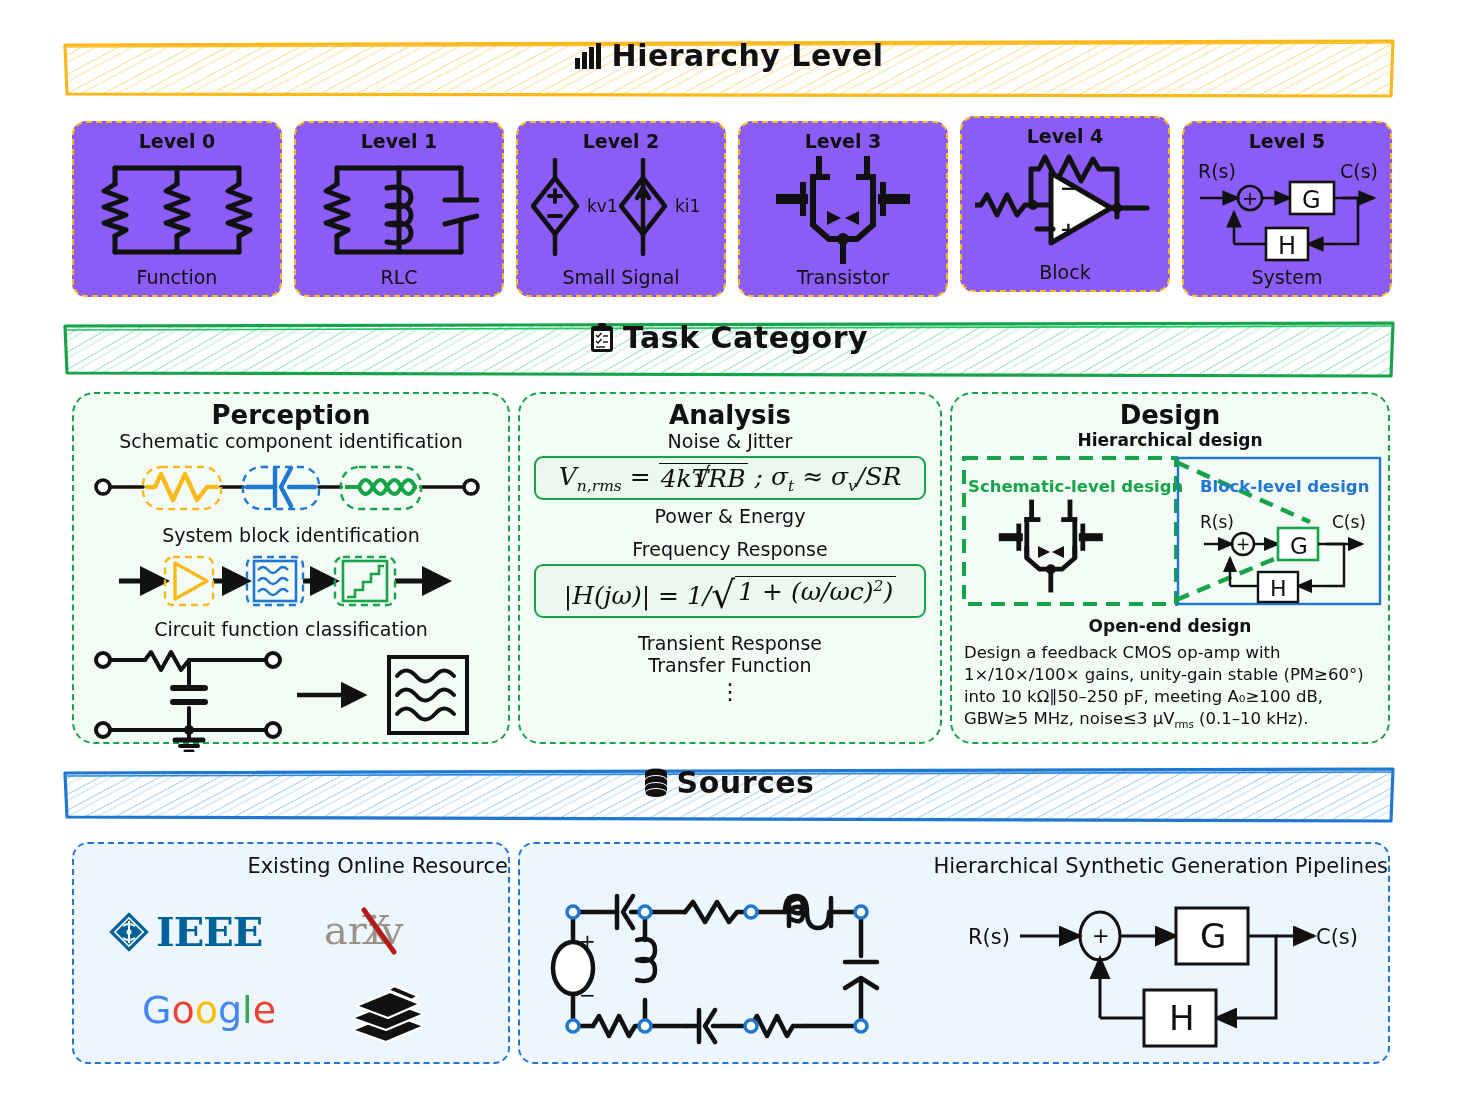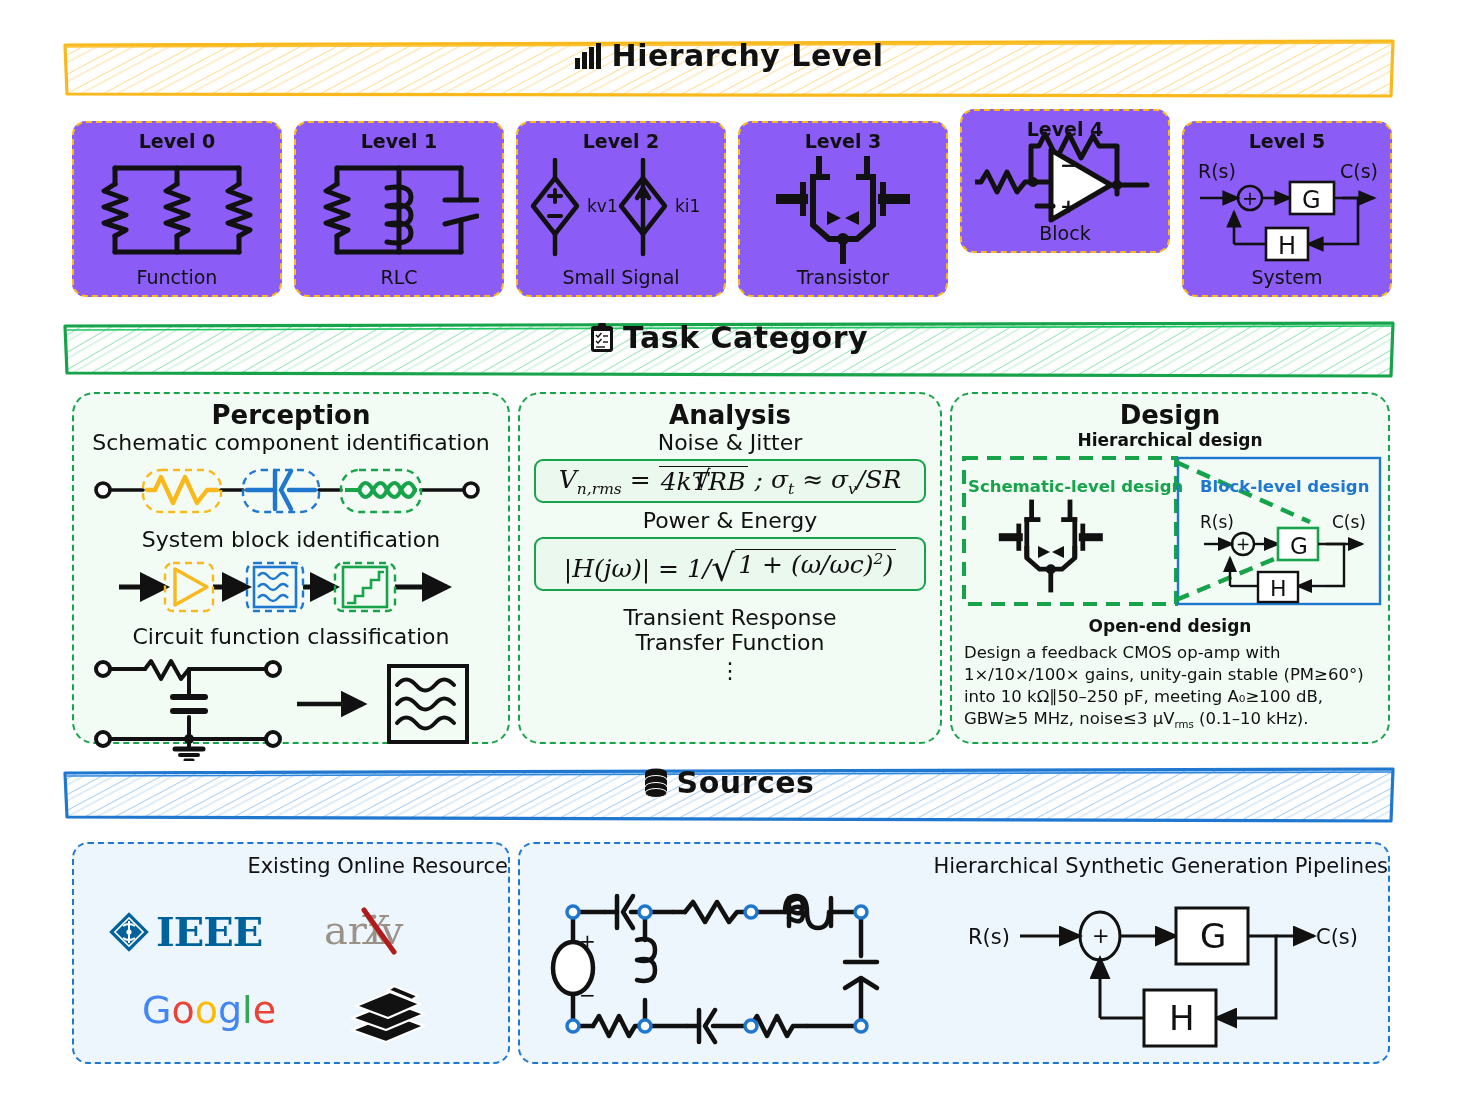--- a/index.html
+++ b/index.html
@@ -74,21 +74,21 @@
   .panel-title {
     text-align:center;
     font-weight:700;
     font-size:26px;
     color:#111;
     margin-top:6px;
     font-family:"DejaVu Sans", sans-serif;
   }
   .sub {
     text-align:center;
-    font-size:22px;
+    font-size:19px;
     color:#111;
     font-family:"DejaVu Sans", sans-serif;
   }
   .sub.bold { font-weight:700; font-size:17px; }
 
   .formula-box {
     margin:4px 14px 0 14px;
     border:2.2px solid #16a34a;
     border-radius:9px;
     background:#EAF8EE;
@@ -244,21 +244,21 @@
           <line x1="86" y1="84" x2="86" y2="106"></line>
         </g>
         <circle cx="86" cy="84" r="6" fill="#111"></circle>
         <path d="M70,56 L84,63 L70,70 Z" fill="#111"></path>
         <path d="M102,56 L88,63 L102,70 Z" fill="#111"></path>
       </svg>
     </div>
     <div class="lvl-caption">Transistor</div>
   </div>
 
-  <div class="card level" style="left:960px; top:109px; width:210px; height:144px;">
+  <div class="card level" style="left:960px; top:116px; width:210px; height:176px;">
     <div class="lvl-title">Level 4</div>
     <div class="lvl-art">
       <svg width="180" height="108" viewBox="0 0 180 108">
         <g stroke="#111" stroke-width="5" fill="none" stroke-linecap="round" stroke-linejoin="round">
           <path d="M0,54 L6,54 L12,44 L22,64 L32,44 L42,64 L50,54 L56,54"></path>
           <path d="M56,54 L56,18 L64,18 L70,6 L82,30 L94,6 L106,30 L118,8 L124,18 L142,18 L142,66"></path>
           <line x1="56" y1="54" x2="76" y2="54"></line>
           <path d="M76,22 L76,92 L136,57 Z" fill="#fff"></path>
           <line x1="136" y1="57" x2="172" y2="57"></line>
           <line x1="62" y1="78" x2="78" y2="78"></line>
@@ -429,20 +429,21 @@
 
   <div class="card task" style="left:518px; top:392px; width:424px; height:352px;">
     <div class="panel-title">Analysis</div>
     <div class="sub">Noise &amp; Jitter</div>
     <div class="formula-box" style="height:44px;">
       <span class="fx">
         V<sub>n,rms</sub> = <span style="display:inline-block;border-top:1.6px solid #111;padding:0 2px;position:relative;top:2px;">4kTRB</span> <span style="position:relative;left:-58px;top:0;">√</span><span style="margin-left:-14px;">; σ<sub>t</sub> ≈ σ<sub>v</sub>/SR</span>
       </span>
     </div>
     <div class="sub" style="margin-top:5px;">Power &amp; Energy</div>
+    <div class="sub" style="margin-top:11px;">Frequency Response</div>
     <div class="formula-box" style="height:54px;">
       <span class="fx">
         |H(jω)| = 1/<span style="font-size:1.5em;position:relative;top:4px;">√</span><span style="display:inline-block;border-top:1.6px solid #111;padding:0 3px;position:relative;top:-4px;">1 + (ω/ωc)<sup>2</sup>)</span>
       </span>
     </div>
     <div class="sub" style="margin-top:14px;">Transient Response</div>
     <div class="sub">Transfer Function</div>
     <div class="dots" style="margin-top:10px;">⋮</div>
   </div>
 

